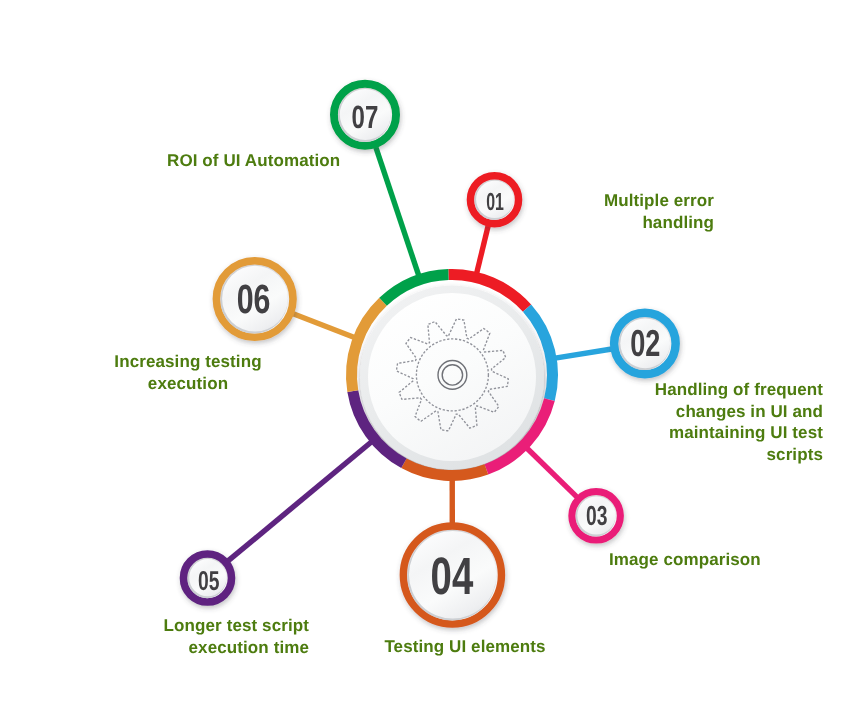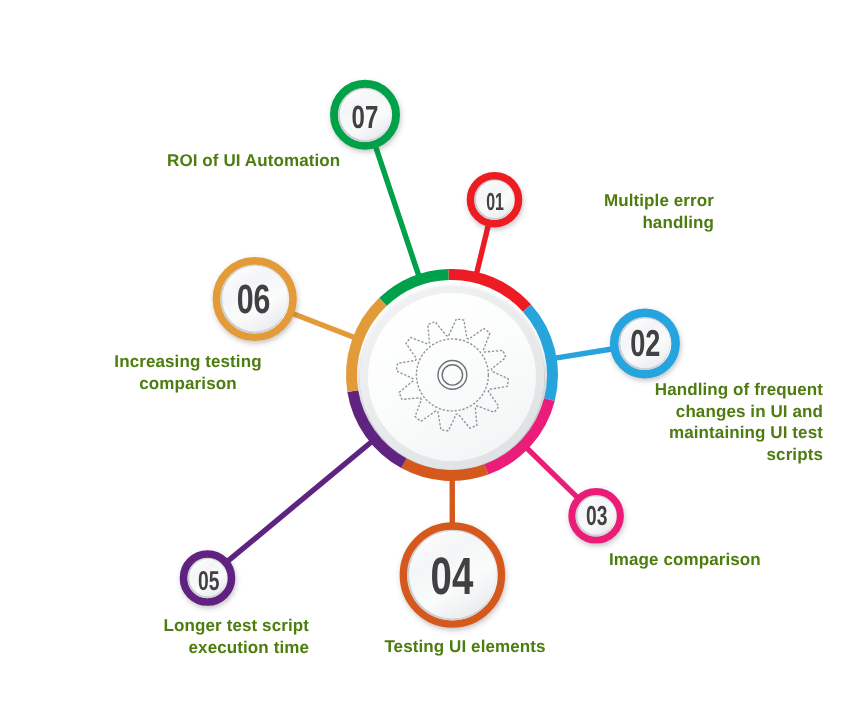--- a/index.html
+++ b/index.html
@@ -154,14 +154,14 @@
 </g>
 </g>
 </svg>
 
 <div class="lbl" style="left:167px;top:150px;width:220px;text-align:left;">ROI of UI Automation</div>
 <div class="lbl" style="left:564px;top:171px;width:150px;text-align:right;margin-top:19px;">Multiple error handling</div>
 <div class="lbl" style="left:643px;top:379px;width:180px;text-align:right;">Handling of frequent changes in UI and maintaining UI test scripts</div>
 <div class="lbl" style="left:609px;top:549px;width:180px;text-align:left;">Image comparison</div>
 <div class="lbl" style="left:345px;top:636px;width:240px;text-align:center;">Testing UI elements</div>
 <div class="lbl" style="left:79px;top:615px;width:230px;text-align:right;">Longer test script execution time</div>
-<div class="lbl" style="left:73px;top:351px;width:230px;text-align:center;">Increasing testing comparison</div>
+<div class="lbl" style="left:73px;top:351px;width:230px;text-align:center;">Increasing testing execution</div>
 </div>
 
 </body></html>

